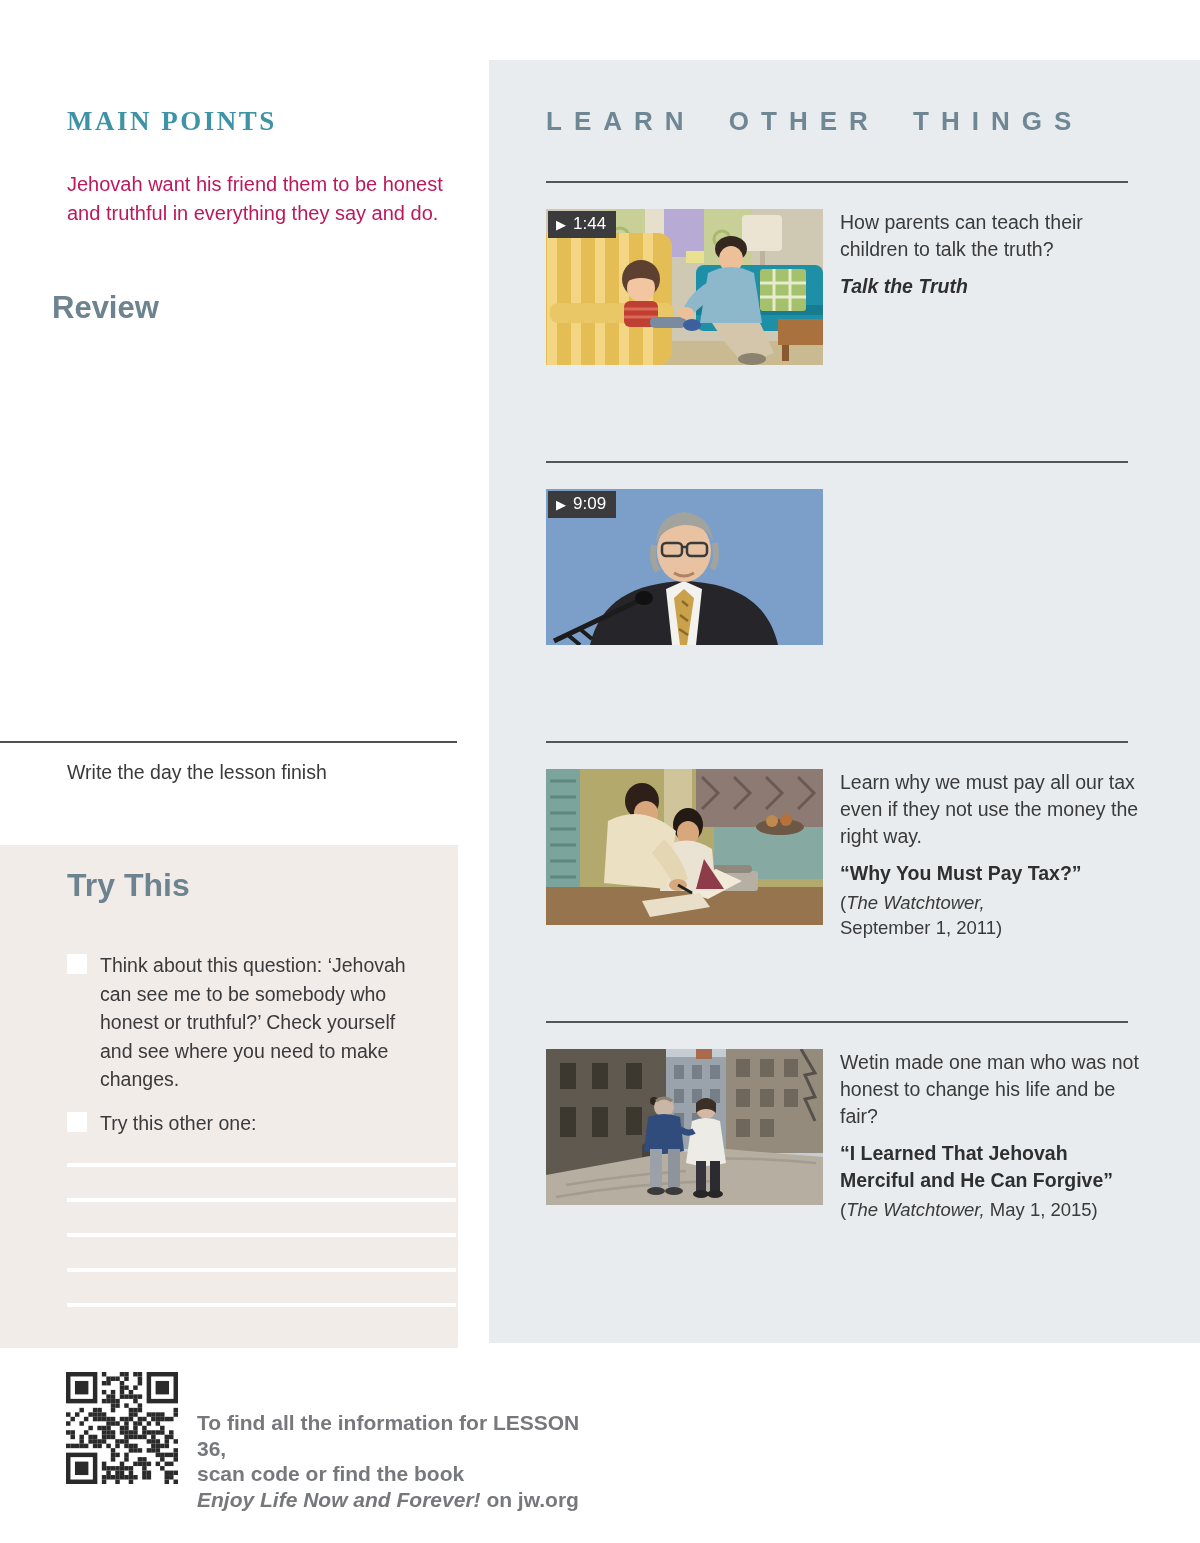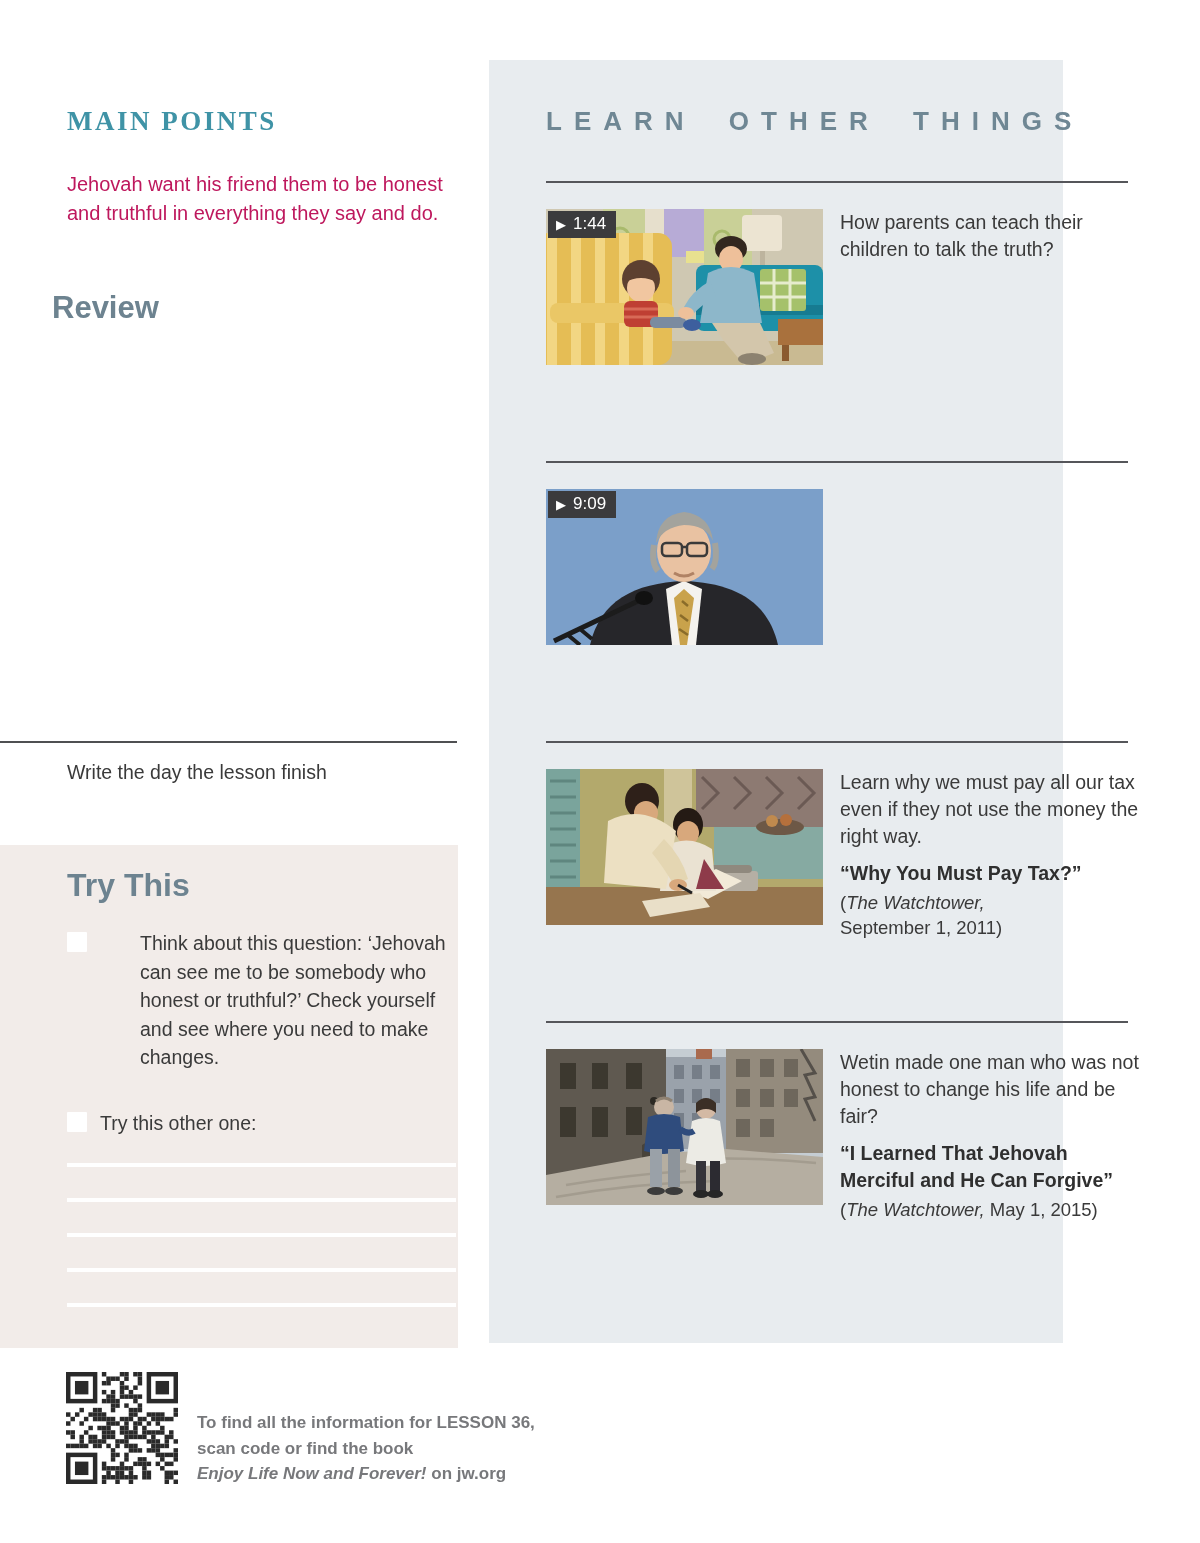--- a/index.html
+++ b/index.html
@@ -32,42 +32,42 @@
     position:absolute; left:67px; top:761px; margin:0; font-size:19.5px; color:#3a3a3a;
   }
   .try-panel {
     position:absolute; left:0; top:845px; width:458px; height:503px; background:#f2ece9;
   }
   .try-heading {
     position:absolute; left:67px; top:22px; margin:0;
     font-size:32px; font-weight:600; color:#6d8390;text-align:right;
   }
   .check-item { position:absolute; left:67px; display:flex; }
-  .check-item.first { top:84px;gap:40px; }
+  .check-item.first { top:106px; }
   .check-item.second { top:264px; }
   .check-box {
     flex:0 0 auto; width:20px; height:20px; background:#ffffff; margin-top:3px; border-radius:1px;
   }
   .check-label {
     margin:0 0 0 13px; width:332px; font-size:19.5px; line-height:28.5px; color:#3a3a3a;
     hyphens:manual;
   }
   .write-line {
     position:absolute; left:67px; width:389px; height:4px; background:#ffffff;
   }
   
   .qr { position:absolute; left:66px; top:1372px; width:112px; height:112px; }
   .footer-note {
     position:absolute; left:197px; top:1410px; margin:0; width:400px;
-    font-size:17px; line-height:25.5px; color:#77787b; font-weight:600;
+    font-size:21px; line-height:25.5px; color:#77787b; font-weight:600;
   }
   .footer-note .book { font-style:italic; }
   
   .learn-panel {
-    position:absolute; left:489px; top:60px; width:574px; height:1283px; background:#e8ecef;
+    position:absolute; left:489px; top:60px; width:711px; height:1283px; background:#e8ecef;
   }
   .learn-heading {
     position:absolute; left:57px; top:46px; margin:0;
     font-size:26px; font-weight:bold; letter-spacing:12px; word-spacing:14px; color:#6f8794;
     white-space:nowrap;
   }
   .row-divider {
     position:absolute; left:57px; width:582px; height:1.5px; background:#55565a;
   }
   .learn-row { position:absolute; left:57px; width:600px; }
@@ -410,20 +410,21 @@
           <path d="M166 114 l48 0 14 30 -30 12 -20 -24 z" fill="#d3c6ab"></path>
           <ellipse cx="206" cy="150" rx="14" ry="6" fill="#8c8270"></ellipse>
         </svg>
         <span class="badge">
             <span class="play">▶</span>
             <span>1:44</span>
           </span>
       </div>
       <div class="row-text">
         <p class="row-question">How parents can teach their children to talk the truth?</p>
+        <p class="row-title video">Talk the Truth</p>
       </div>
     </div>
 
     <div class="learn-row" style="top:429px">
       <div class="thumb">
         <svg viewBox="0 0 277 156" preserveAspectRatio="none">
           <rect width="277" height="156" fill="#7b9fc9"></rect>
           <path d="M44 156 C54 112 88 94 138 92 C188 94 222 112 232 156 Z" fill="#26262a"></path>
           <path d="M120 100 L138 92 L156 100 L150 156 L126 156 Z" fill="#f4f2ee"></path>
           <path d="M138 100 l10 9 -7 47 h-7 l-6 -47 z" fill="#c9a24b"></path>

